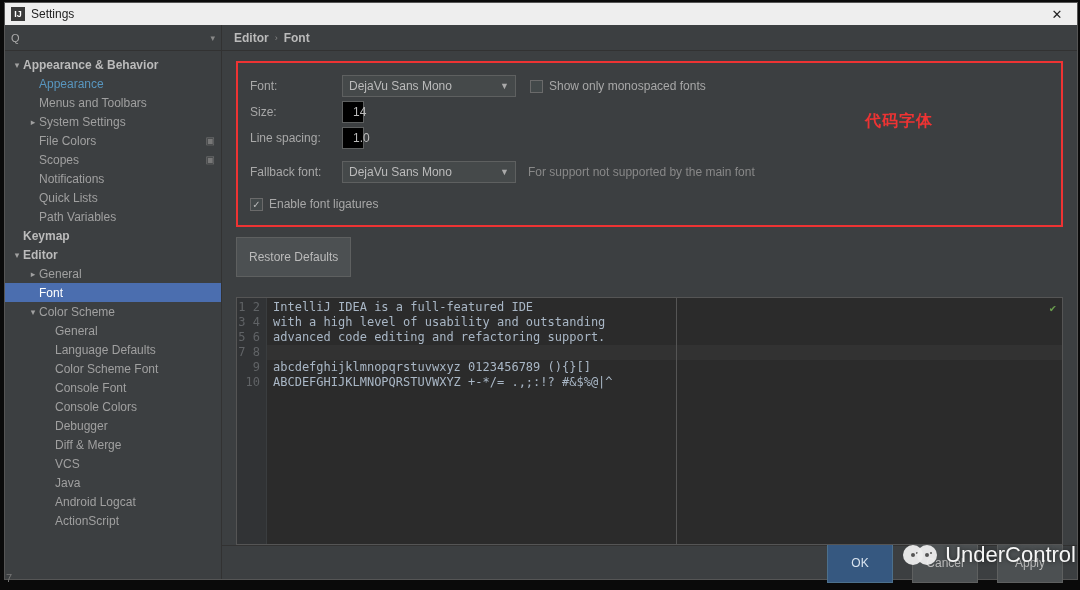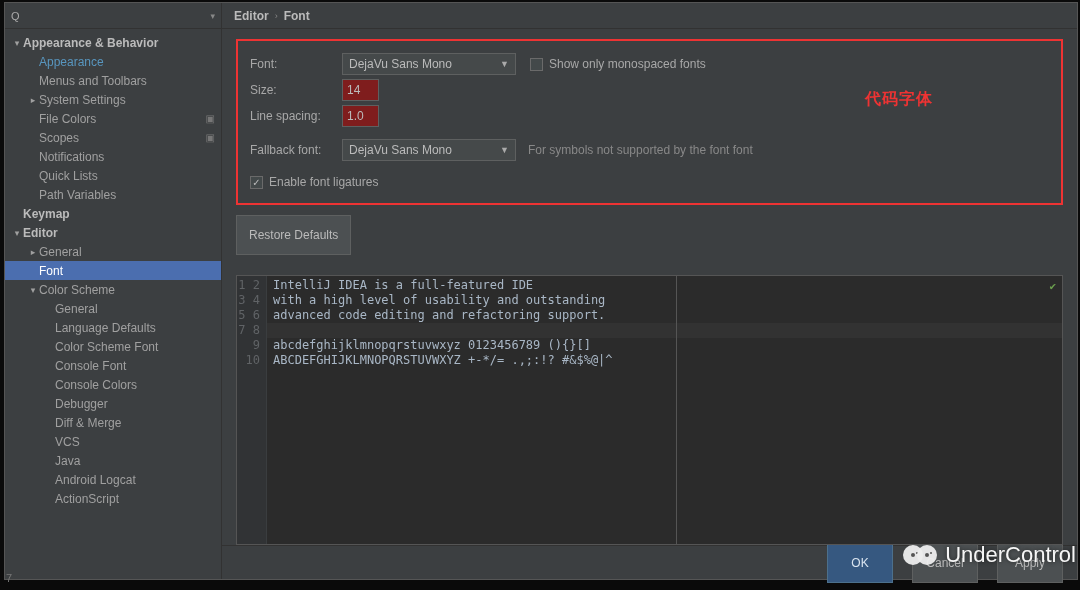--- a/index.html
+++ b/index.html
@@ -34,21 +34,21 @@
   .main { flex:1; display:flex; flex-direction:column; background:#3c3f41; min-width:0; }
   .crumb { height:26px; border-bottom:1px solid #323232; display:flex; align-items:center; padding:0 12px; color:#bbbbbb; font-weight:bold; font-size:12px; }
   .crumb .sep { margin:0 6px; color:#888; font-size:9px; font-weight:normal;}
   .content { flex:1; padding:10px 14px 0 14px; display:flex; flex-direction:column; min-height:0; overflow:hidden; position:relative;}
   .redbox { border:2px solid #e33; padding:10px 12px 8px 12px; position:relative; }
   .row { display:flex; align-items:center; height:26px; }
   .row .rlabel { width:92px; color:#a8a8a8; }
   .combo { width:174px; height:22px; background:#45494a; border:1px solid #5e6060; display:flex; align-items:center; padding:0 6px; color:#bbbbbb; justify-content:space-between;}
   .combo .cv { font-size:12px; }
   .combo .carrow { font-size:9px; color:#aaa; }
-  .numbox { width:37px; height:22px; background:#7f1d1d; border:1px solid #5e6060; color:#bbbbbb; display:flex; align-items:center; padding:0 4px; }
+  .numbox { width:14px; height:22px; background:#000000; border:1px solid #5e6060; color:#bbbbbb; display:flex; align-items:center; padding:0 10px; }
   .chk { display:flex; align-items:center; color:#a8a8a8; gap:6px;}
   .chk .box { width:13px; height:13px; background:#43494a; border:1px solid #6a6a6a; display:inline-flex; align-items:center; justify-content:center; font-size:10px; color:#bbb;}
   .hint { color:#888; margin-left:12px; }
   .redcall { position:absolute; color:#e33; font-size:16px; font-weight:600; right:128px; top:48px; letter-spacing:1px;}
   .restore { margin-top:10px; }
   .btn { display:inline-flex; align-items:center; height:40px; padding:12px 12px; background:#4c5052; border:1px solid #5e6060; color:#bbbbbb; cursor:default; }
   .btn.primary { background:#365880; border-color:#4c708c; color:#d9e4ef;}
   
   .preview { flex:1; margin-top:20px; border:1px solid #555; background:#2b2b2b; font-family:"DejaVu Sans Mono","Menlo","Consolas",monospace; font-size:12px; color:#a9b7c6; display:flex; min-height:0; position:relative;}
   .gutter { width:30px; background:#313335; color:#606366; text-align:right; padding:2px 6px 0 0; line-height:15px; border-right:1px solid #3a3d3f;}
@@ -66,20 +66,26 @@
   .wm-icon { display:flex; }
   .wm-icon .c { width:20px; height:20px; border-radius:50%; background:#eee; opacity:.95; position:relative;}
   .wm-icon .c.small { width:20px; height:20px; margin-left:-6px; }
   .wm-icon .dot1{ position:absolute; width:4px;height:4px;border-radius:50%;background:#555; left:8px; top:8px;}
   .wm-icon .dot2{ position:absolute; width:2px;height:2px;border-radius:50%;background:#555; left:13px; top:7px;}
 </style>
 </head>
 <body>
 
 <div class="window">
+  <div class="titlebar">
+    <span class="app-icon">IJ</span>
+    <span class="title">Settings</span>
+    <span class="spacer"></span>
+    <span class="close">✕</span>
+  </div>
 
   <div class="body">
     <div class="sidebar">
       <div class="search">
         <span class="mag">Q</span>
         <input placeholder="" style="">
         <span class="chev">▾</span>
       </div>
       <div class="tree" id="tree">
           <div class="node d0 bold">
@@ -223,21 +229,21 @@
                 <span>1.0</span>
               </div>
           </div>
 
           <div class="row" style="margin-top:8px">
             <span class="rlabel" style="width:92px">Fallback font:</span>
             <div class="combo">
               <span class="cv">DejaVu Sans Mono</span>
               <span class="carrow">▼</span>
             </div>
-            <span class="hint">For symbols not supported by the font font</span>
+            <span class="hint">For support not supported by the main font</span>
           </div>
 
           <div class="row" style="margin-top:6px">
             <div class="chk">
               <span class="box">✓</span>
               <span>Enable font ligatures</span>
             </div>
           </div>
         </div>
 

